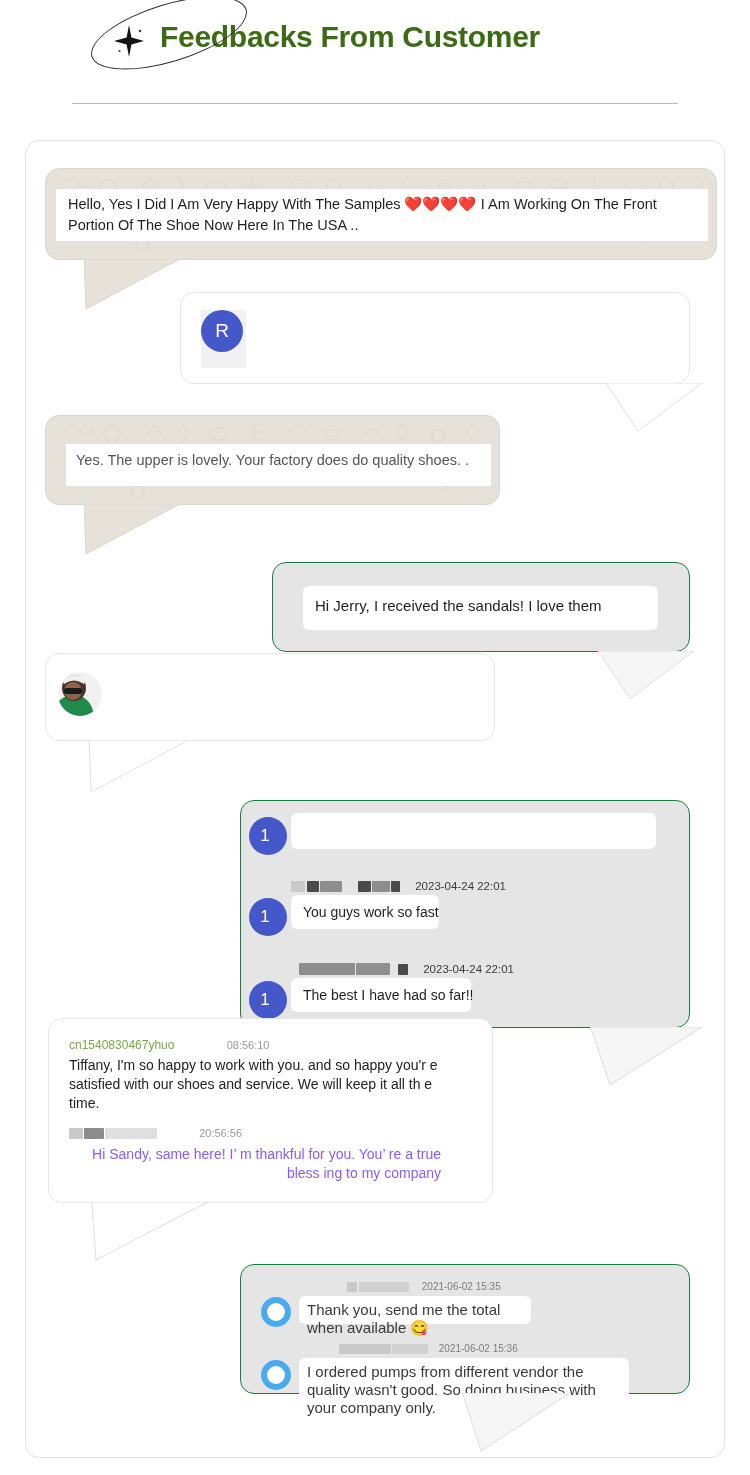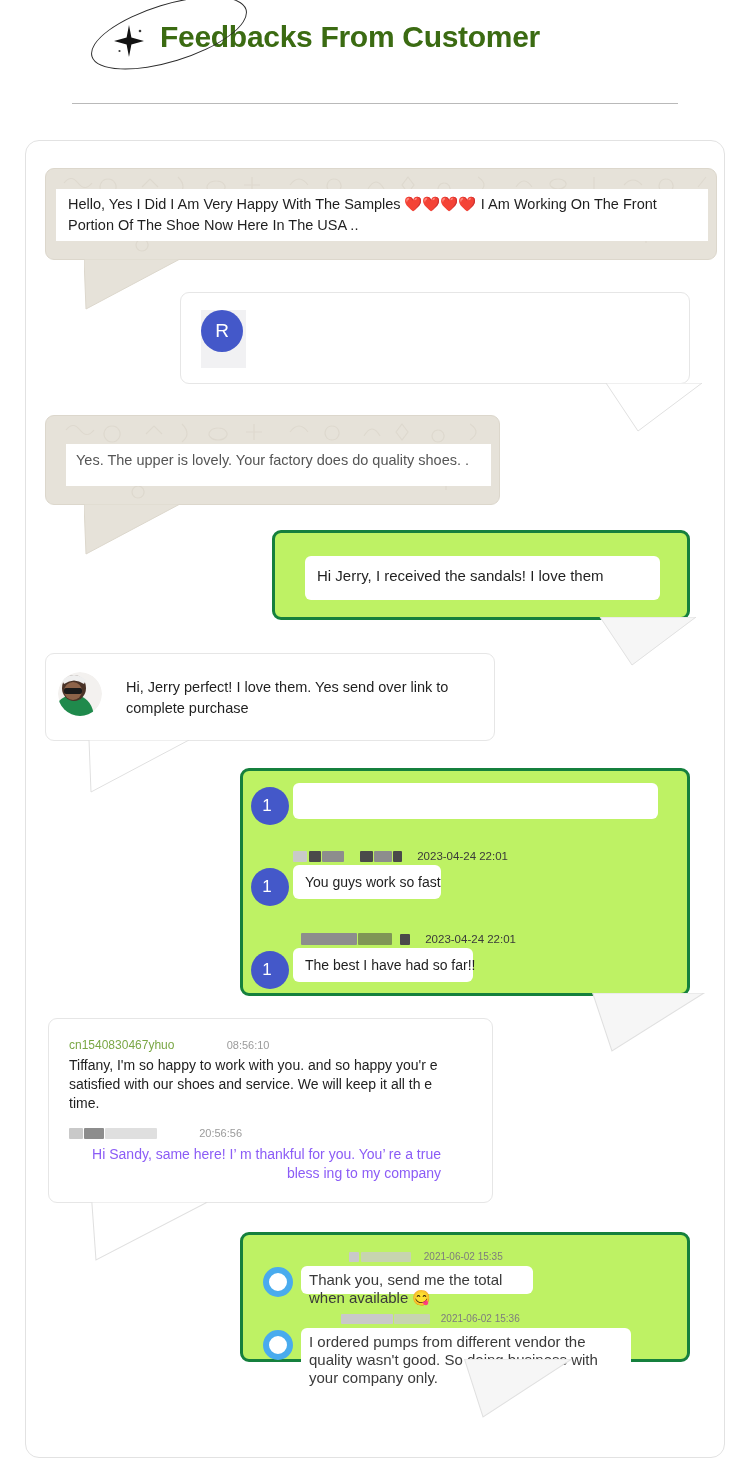--- a/index.html
+++ b/index.html
@@ -79,21 +79,21 @@
     border: 1px solid #e2e2e2;
     border-radius: 14px;
     background: #fff;
     box-sizing: border-box;
   }
 
   
   .bubble {
     position: absolute;
     box-sizing: border-box;
-    border-radius: 9px;
+    border-radius: 14px;
   }
   .bubble .tail {
     position: absolute;
     left: 38px;
     top: 100%;
     width: 110px;
     height: 56px;
     pointer-events: none;
   }
 
@@ -115,22 +115,23 @@
     background: #ffffff;
   }
 
   
   .b-white {
     background: #ffffff;
     border: 1px solid #e6e6e6;
   }
   
   .b-gray {
-    background: #bef264;
-    border: 3px solid #15803d;
+    background: #e5e5e5;
+    border: 1px solid #15803d;
+    margin-top: 32px;
   }
 
   .msg-text {
     position: absolute;
     color: #1f1f1f;
     font-size: 14.5px;
     line-height: 21px;
   }
   .msg-text-sm {
     font-size: 15px;
@@ -305,21 +306,20 @@
     <svg width="44" height="44" viewBox="0 0 44 44">
       <circle cx="22" cy="22" r="22" fill="#f3f1ef"></circle>
       <path d="M0 44 L0 30 Q10 20 22 24 Q34 28 36 44 Z" fill="#1f8a4c"></path>
       <ellipse cx="16" cy="16" rx="12" ry="13" fill="#4a3327"></ellipse>
       <ellipse cx="15" cy="19" rx="9" ry="9" fill="#8d6349"></ellipse>
       <rect x="6" y="16" width="18" height="6" rx="2" fill="#1a1a1a"></rect>
       <path d="M4 8 Q16 -2 28 8 L26 12 Q16 5 6 12 Z" fill="#efefef"></path>
     </svg>
   </div>
   <div class="inner-white" style="left:68px; top:18px; width:368px; height:52px; background:#fff;"></div>
-  <div class="msg-text" style="left:80px; top:23px; width:360px;">Hi, Jerry perfect! I love them. Yes send over link to complete purchase</div>
   <svg class="tail" viewBox="0 0 110 56" style="left:38px; width:120px;">
     <path d="M0 0 L100 0 L2 52 Z" fill="#ffffff" stroke="#e0e0e0" stroke-width="1"></path>
   </svg>
 </div>
 
 <div class="bubble b-gray" style="left:240px; top:768px; width:450px; height:228px;">
 
   <div class="avatar-circle" style="left:8px; top:16px; width:38px; height:38px; background:#4458c9; overflow:hidden;">
     <span style="font-size:17px; color:#fff; margin-left:-6px;">1</span>
   </div>

